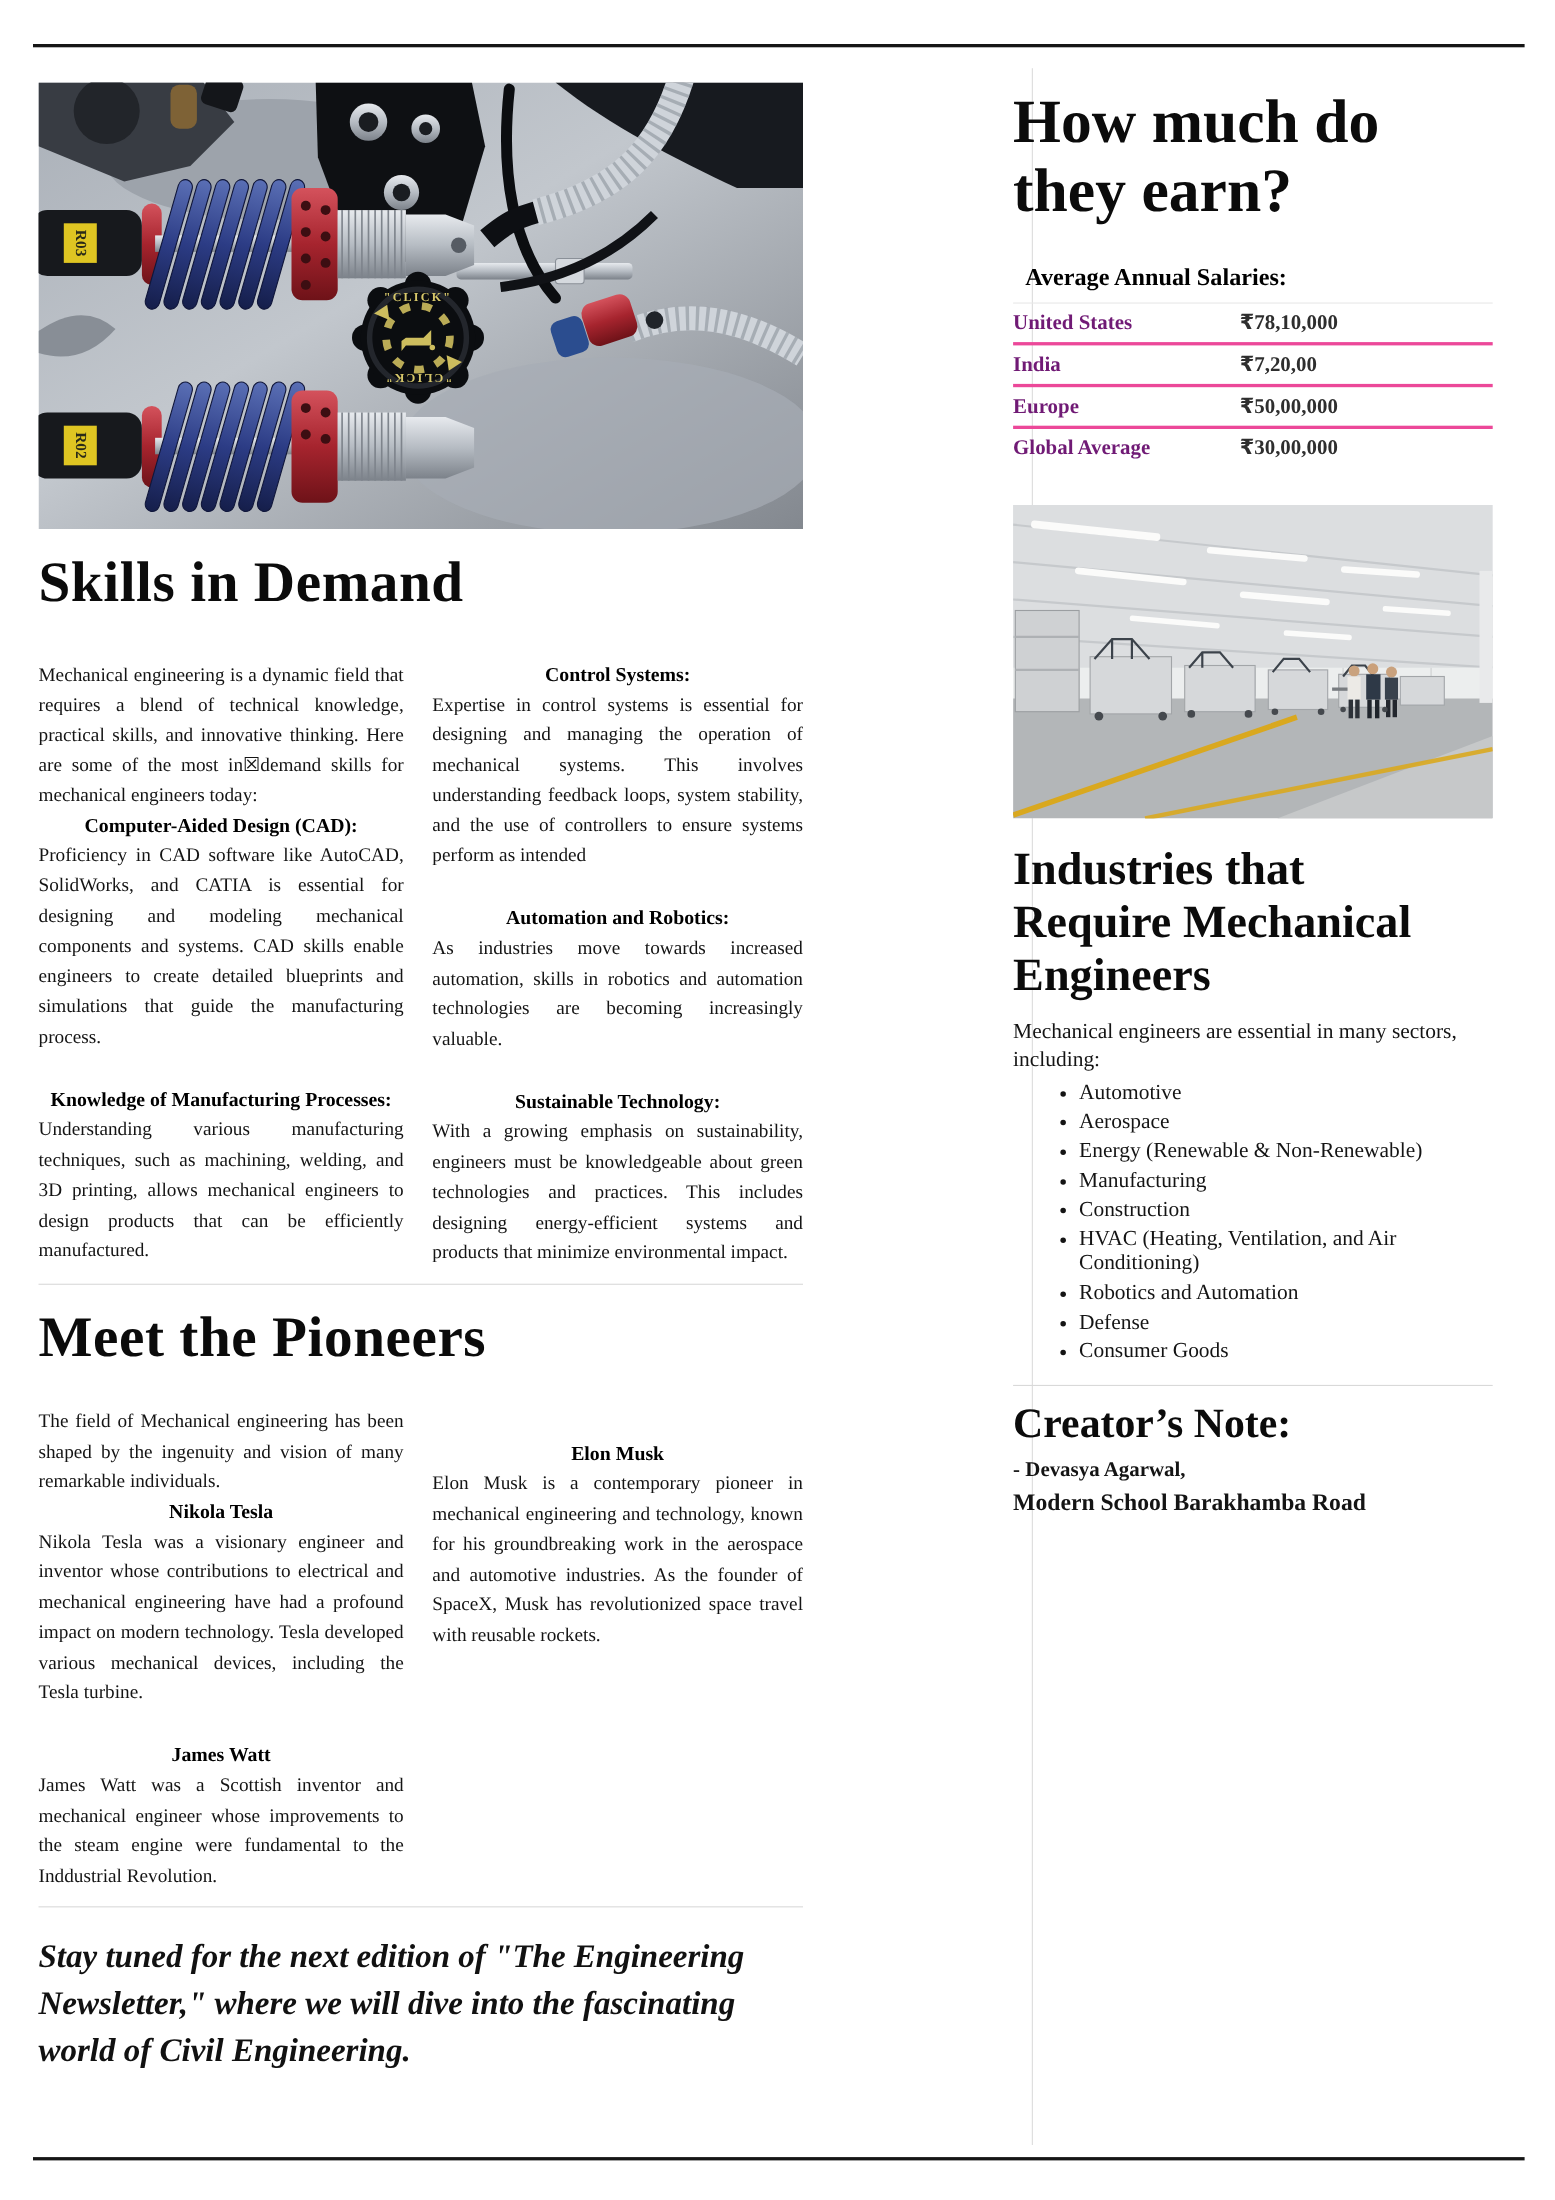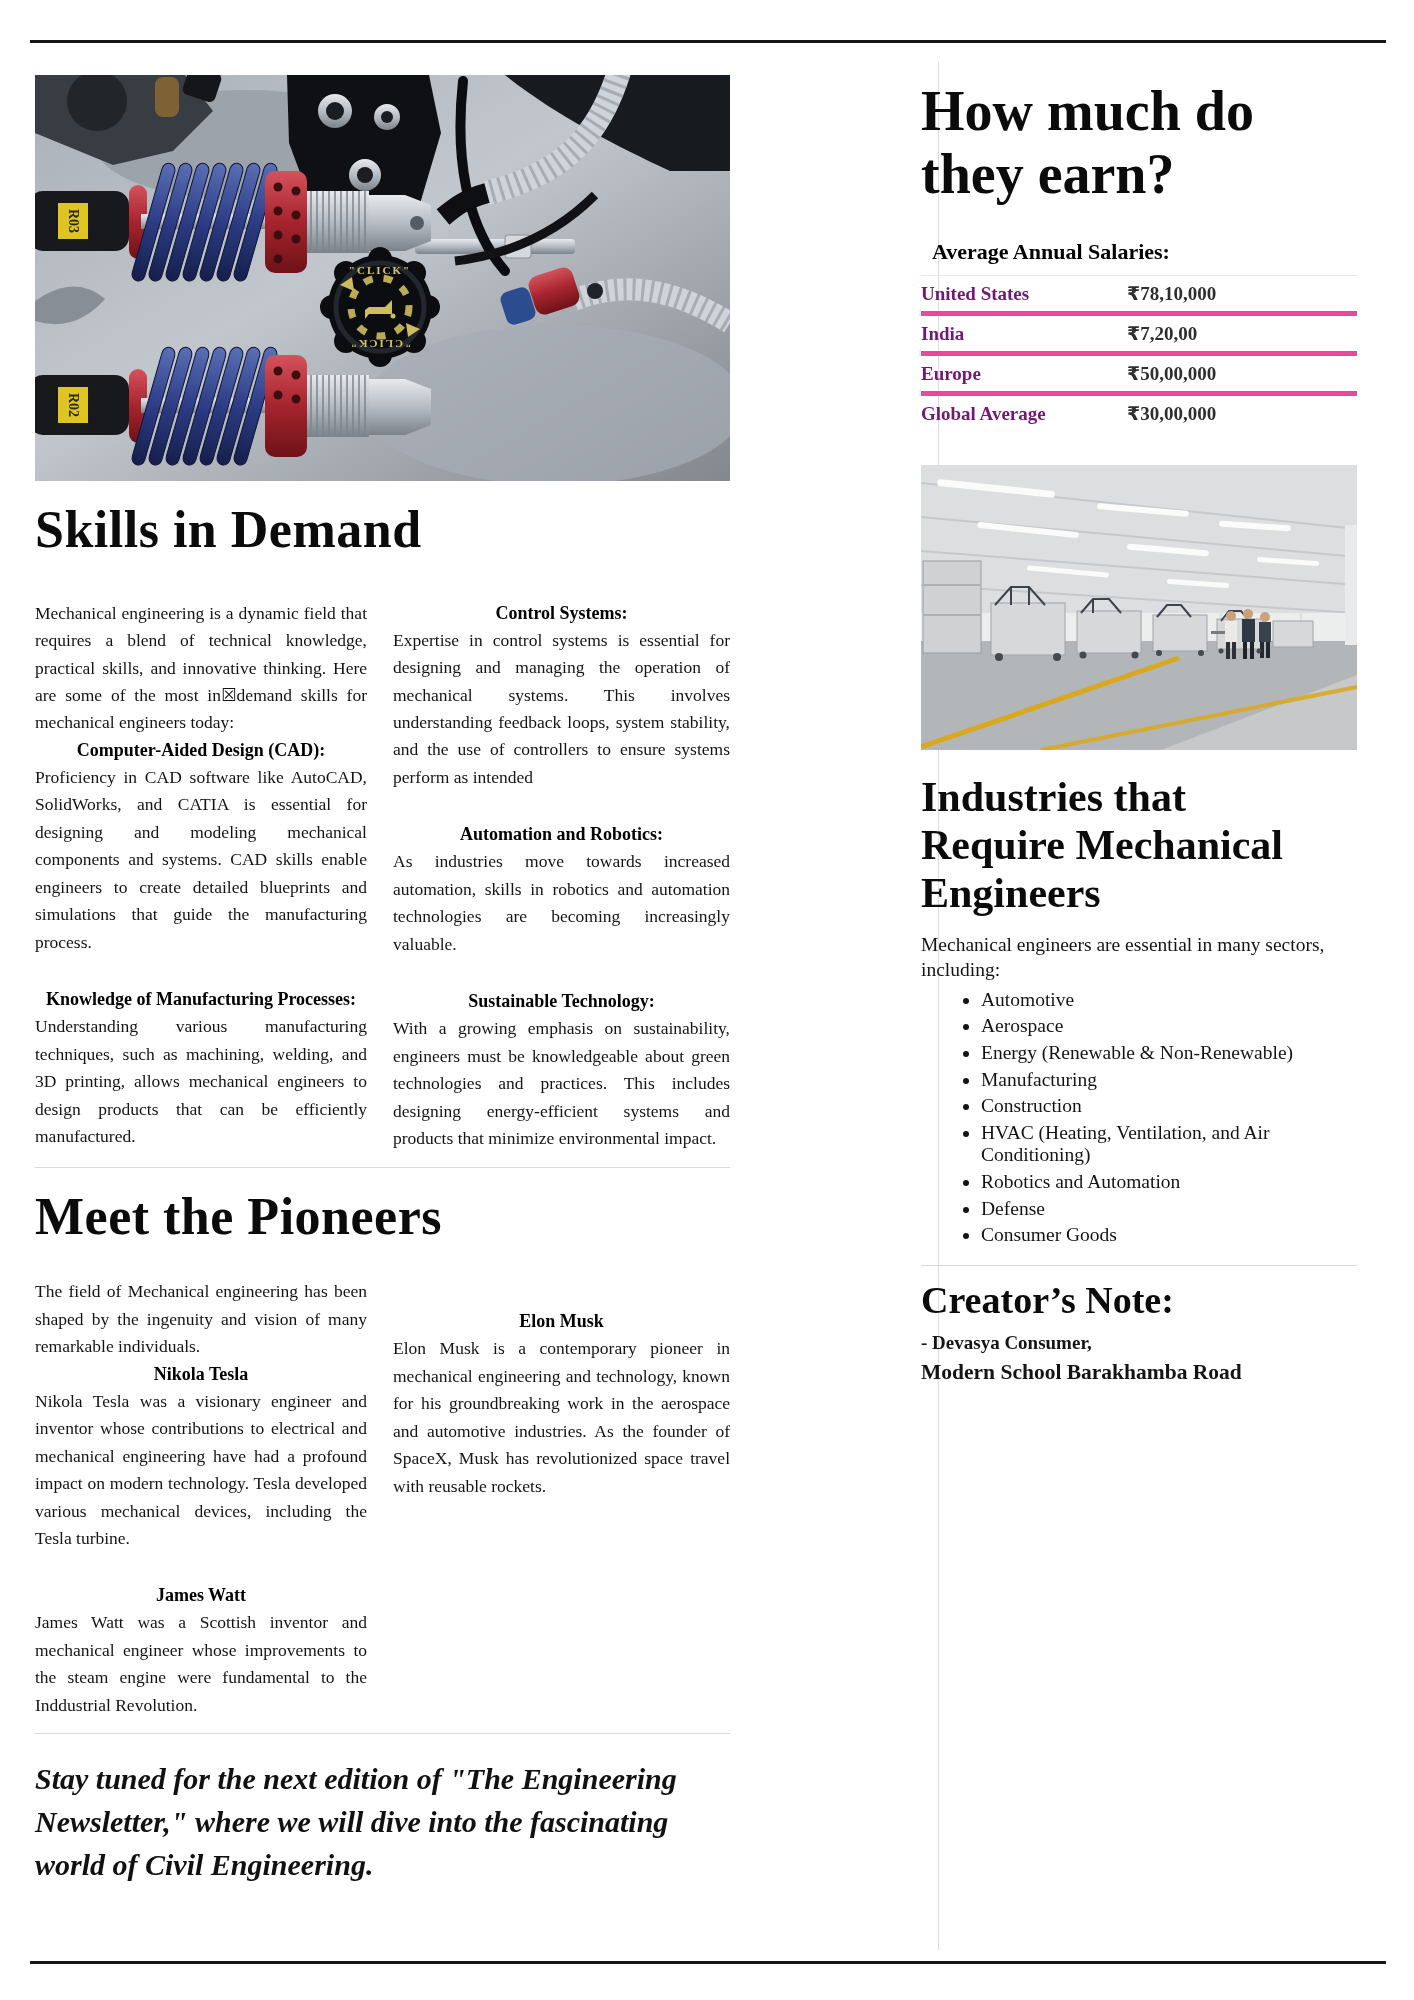--- a/index.html
+++ b/index.html
@@ -29,21 +29,21 @@
     margin-top:24px;width:650px;font-size:30px;line-height:1.43;
     font-style:italic;font-weight:700;color:#111;
   }
 
   
   .sidebar{position:absolute;left:921px;top:80px;width:436px;}
   .sb-title{margin:0;font-size:56px;line-height:1.12;font-weight:700;color:#0b0b0b;}
   .sb-body{margin:16px 0 0;font-size:19.5px;line-height:1.28;text-align:justify;}
   .sal-title{margin:34px 11px 0;font-size:22px;font-weight:700;color:#000;}
   .sal-table{margin-top:10px;}
-  .sal-row{display:flex;align-items:baseline;padding:6px 0;border-top:5px solid #ec4899;}
+  .sal-row{display:flex;align-items:baseline;padding:6px 0;border-top:3px solid #ec4899;}
   .sal-row:first-child{border-top:1px solid #e8e8e8;}
   .sal-label{width:206px;font-size:19px;font-weight:700;color:#701a75;}
   .sal-value{font-size:19px;font-weight:700;color:#2e2e2e;font-family:"Liberation Serif","DejaVu Sans",serif;}
   .factory{display:block;width:436px;height:285px;margin-top:34px;}
   .ind-title{margin:24px 0 0;font-size:42px;line-height:1.14;font-weight:700;color:#0b0b0b;}
   .ind-intro{margin:14px 0 0;font-size:19.5px;line-height:1.3;}
   .ind-list{margin:6px 0 0;padding:0 0 0 60px;}
   .ind-list li{font-size:19.5px;line-height:1.16;margin-top:4px;}
   hr.sb{border:none;border-top:1px solid #d9d9d9;margin:18px 0 0;}
   .note-title{margin:14px 0 0;font-size:38px;line-height:1.1;font-weight:700;color:#0b0b0b;}
@@ -347,16 +347,16 @@
       <li>Construction</li>
       <li>HVAC (Heating, Ventilation, and Air Conditioning)</li>
       <li>Robotics and Automation</li>
       <li>Defense</li>
       <li>Consumer Goods</li>
     </ul>
 
     <hr class="sb">
 
     <h2 class="note-title">Creator’s Note:</h2>
-    <p class="sig">- Devasya Consumer,</p>
+    <p class="sig">- Devasya Agarwal,</p>
     <p class="school">Modern School Barakhamba Road</p>
   </div>
 </div>
 
 </body></html>

